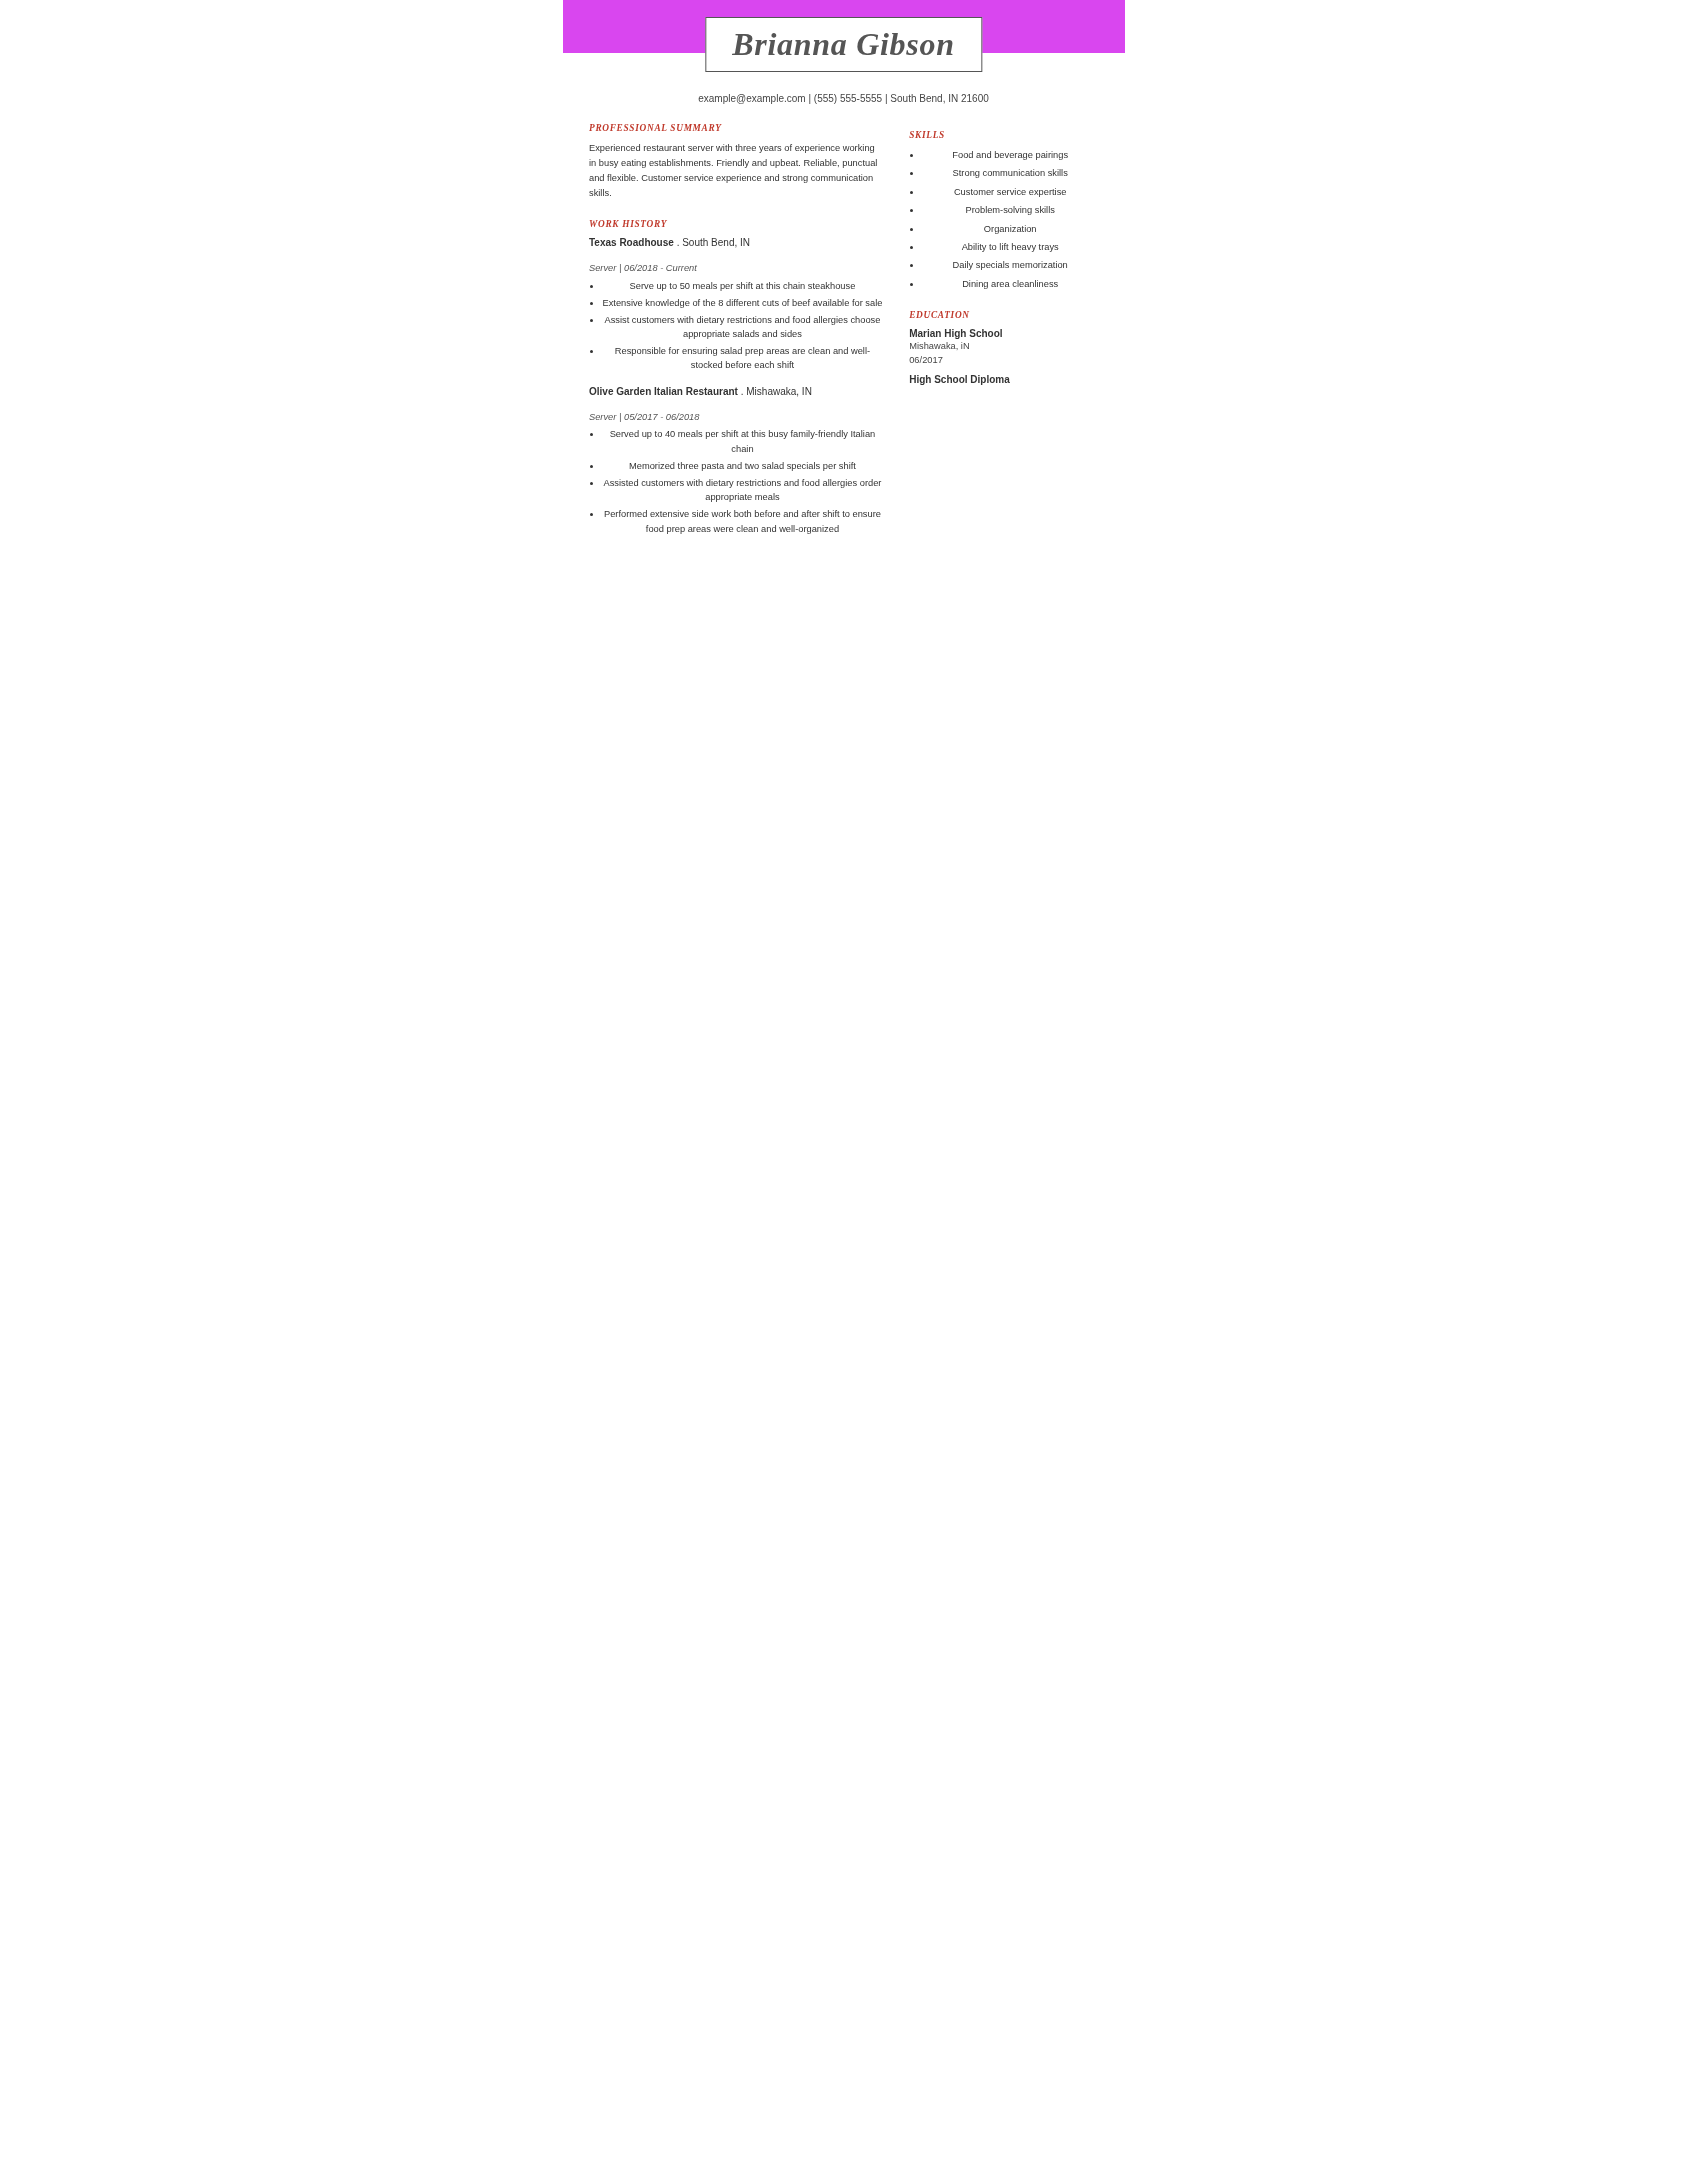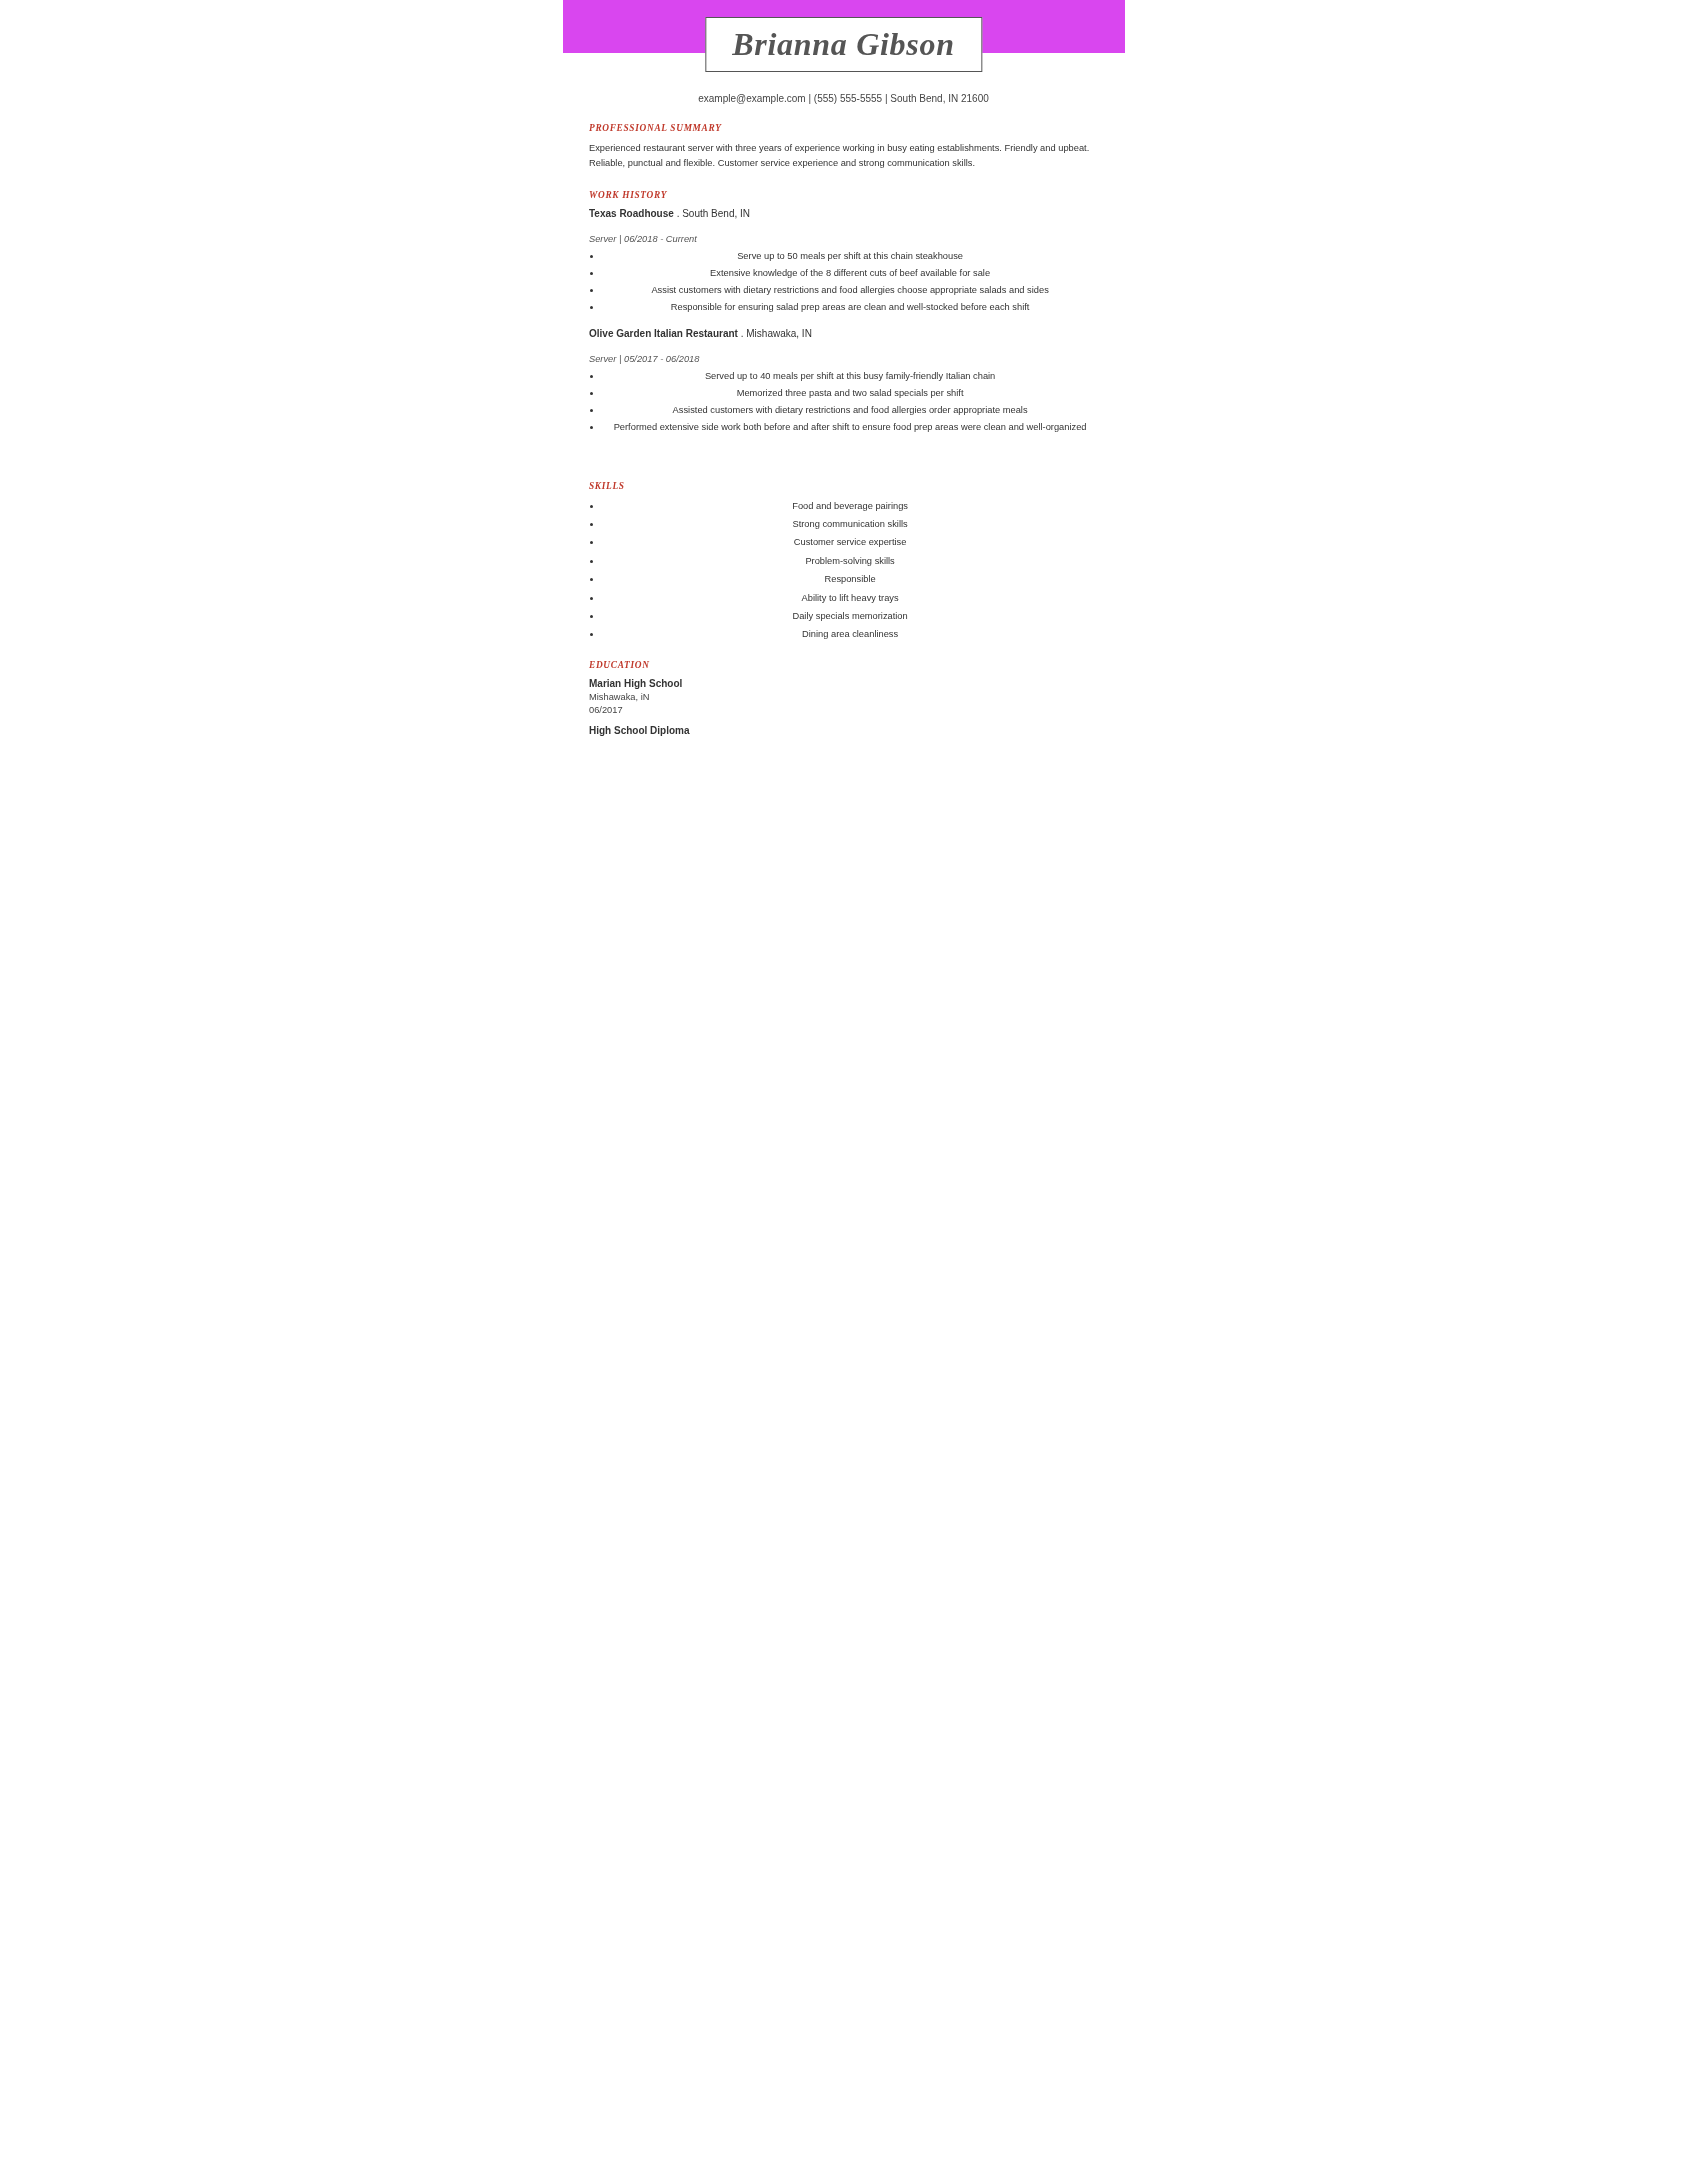--- a/index.html
+++ b/index.html
@@ -48,21 +48,20 @@
       padding: 6.6px 0 13.2px;
       font-size: 10px;
       color: #444;
       font-family: Arial, sans-serif;
     }
 
     .main-content {
       display: flex;
       padding: 6.6px 26.5px 26.5px;
       gap: 26.5px;
-      flex-direction: column;
     }
 
     .left-column {
       flex: 1.4;
     }
 
     .right-column {
       flex: 0.9;
       padding-top: 6.6px;
     }
@@ -233,21 +232,21 @@
   </div>
 
   <div class="right-column">
 
     <div class="section-title">SKILLS</div>
     <ul class="skills-list">
       <li>Food and beverage pairings</li>
       <li>Strong communication skills</li>
       <li>Customer service expertise</li>
       <li>Problem-solving skills</li>
-      <li>Responsible</li>
+      <li>Organization</li>
       <li>Ability to lift heavy trays</li>
       <li>Daily specials memorization</li>
       <li>Dining area cleanliness</li>
     </ul>
 
     <div class="section-title">EDUCATION</div>
     <div class="school-name">Marian High School</div>
     <div class="school-detail">Mishawaka, iN</div>
     <div class="school-detail">06/2017</div>
     <div class="diploma">High School Diploma</div>

